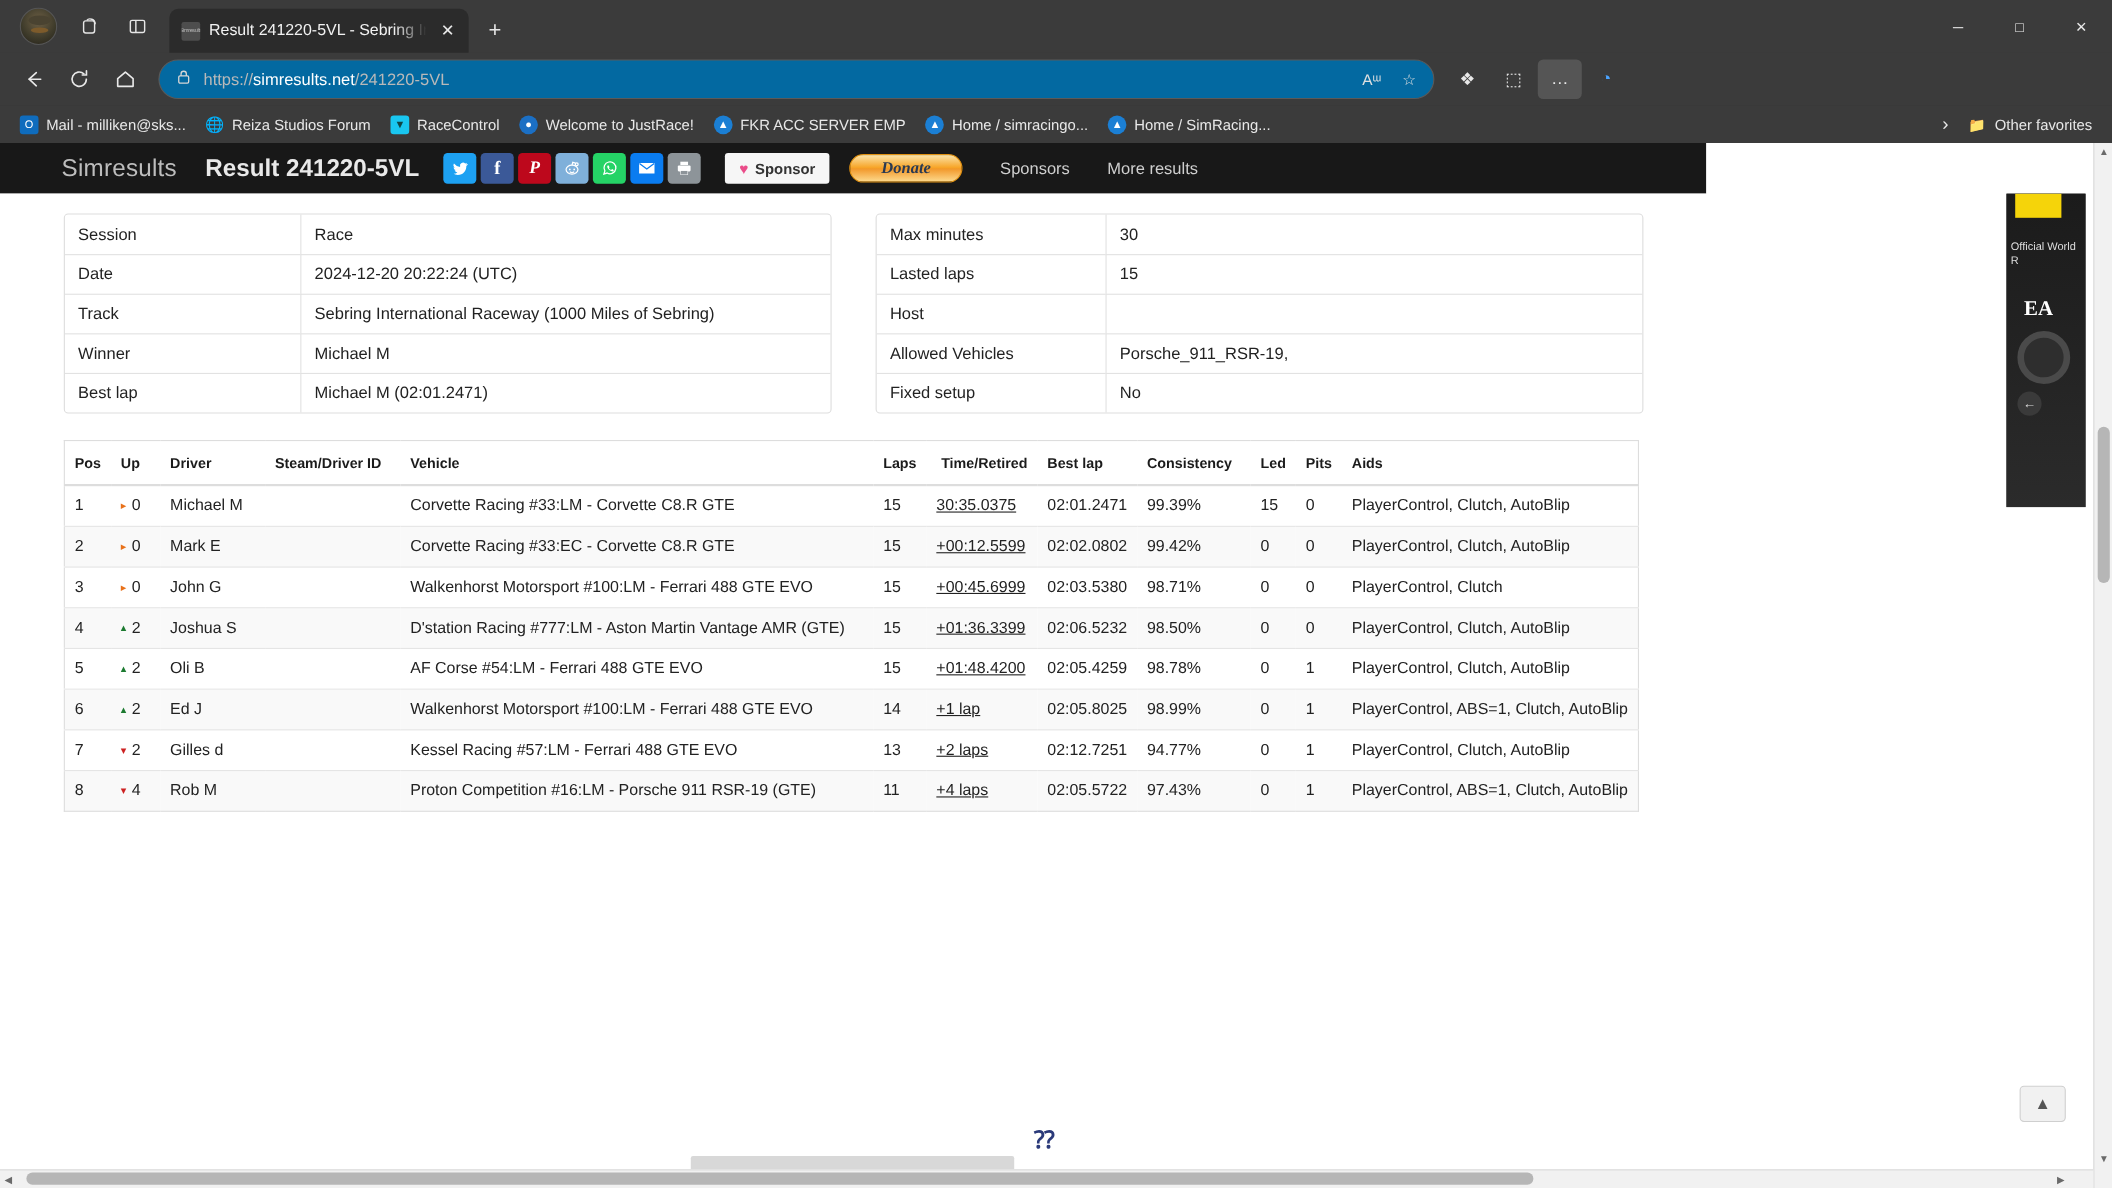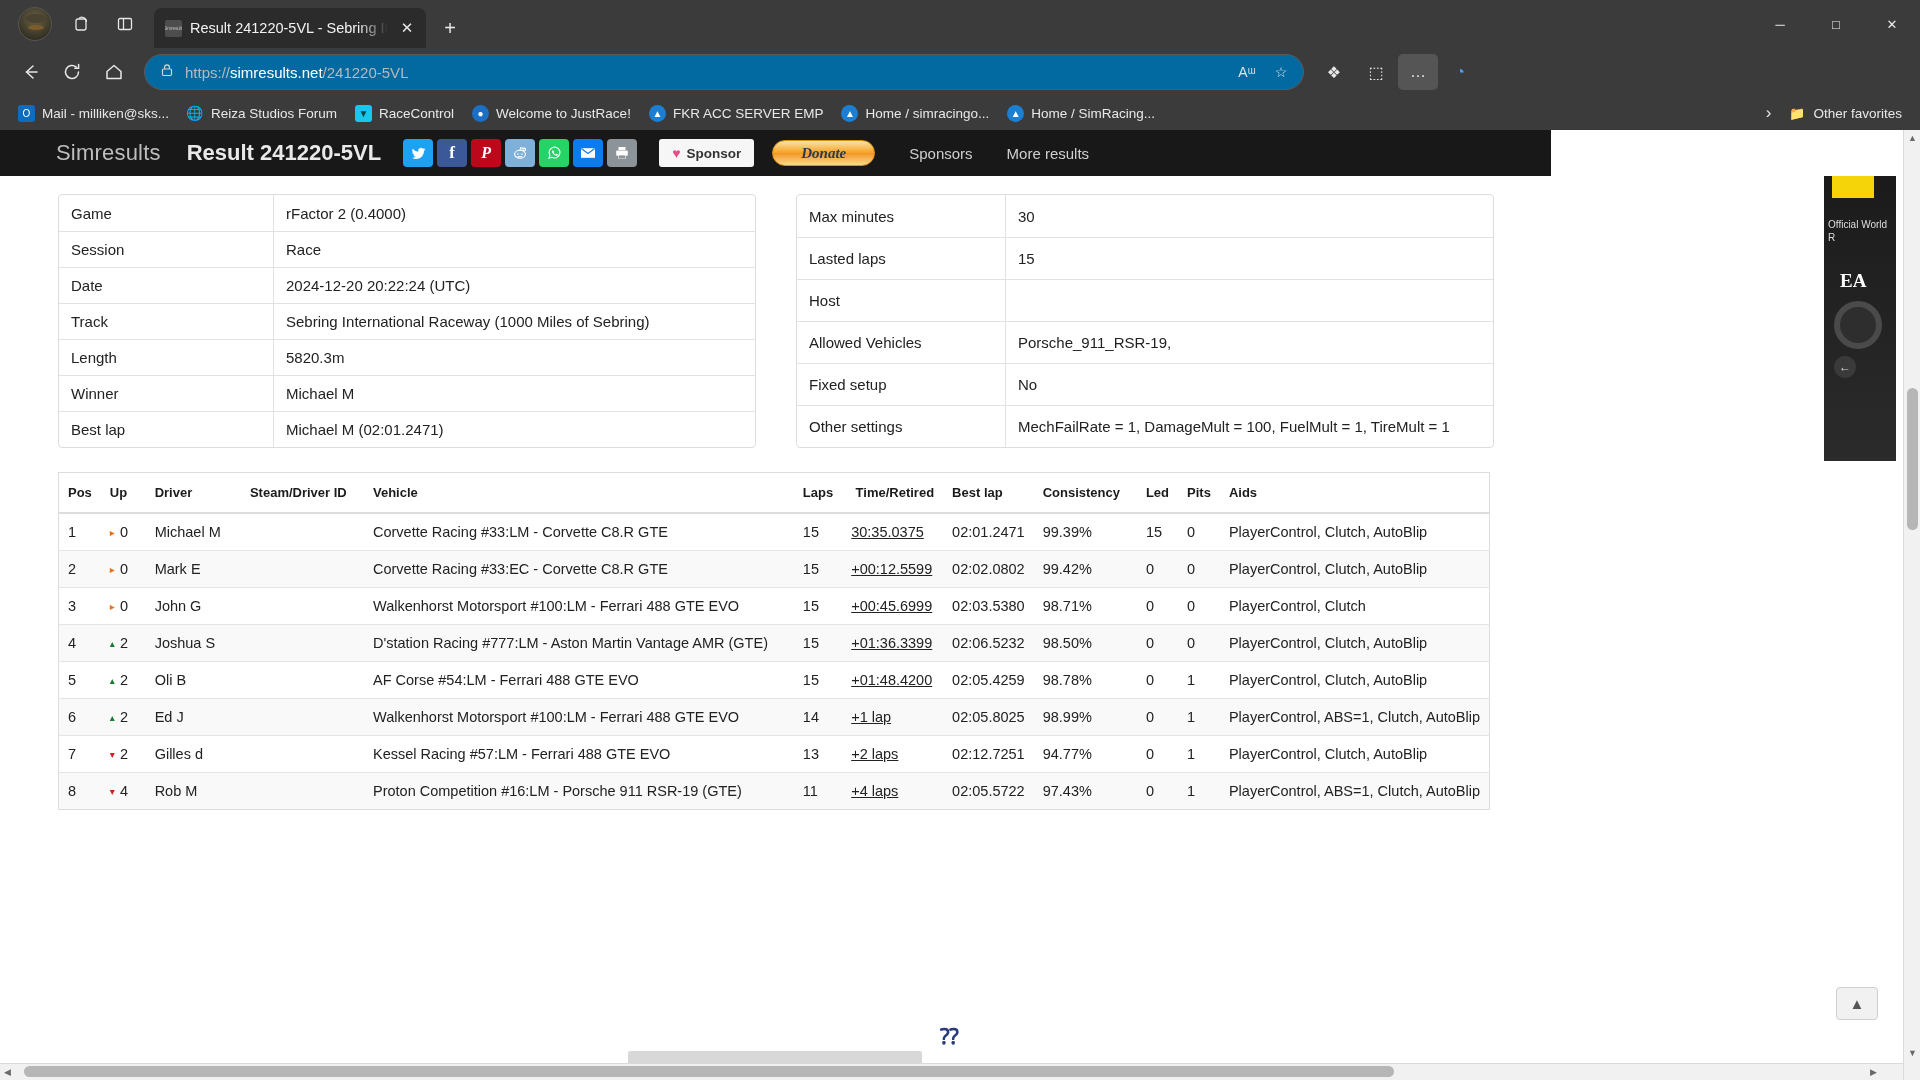--- a/index.html
+++ b/index.html
@@ -349,40 +349,32 @@
         <div class="ad-arrow">←</div>
       </div>
     </div>
 
     <div class="page-body">
 
       <div class="info-wrap">
         <table class="info-table left">
           <tbody>
             <tr>
-                <td class="k">Game</td>
-                <td class="v">rFactor 2 (0.4000)</td>
-              </tr>
-            <tr>
                 <td class="k">Session</td>
                 <td class="v">Race</td>
               </tr>
             <tr>
                 <td class="k">Date</td>
                 <td class="v">2024-12-20 20:22:24 (UTC)</td>
               </tr>
             <tr>
                 <td class="k">Track</td>
                 <td class="v">Sebring International Raceway (1000 Miles of Sebring)</td>
               </tr>
             <tr>
-                <td class="k">Length</td>
-                <td class="v">5820.3m</td>
-              </tr>
-            <tr>
                 <td class="k">Winner</td>
                 <td class="v">Michael M</td>
               </tr>
             <tr>
                 <td class="k">Best lap</td>
                 <td class="v">Michael M (02:01.2471)</td>
               </tr>
           </tbody>
         </table>
 
@@ -400,24 +392,20 @@
                 <td class="k">Host</td>
                 <td class="v"></td>
               </tr>
             <tr>
                 <td class="k">Allowed Vehicles</td>
                 <td class="v">Porsche_911_RSR-19,</td>
               </tr>
             <tr>
                 <td class="k">Fixed setup</td>
                 <td class="v">No</td>
-              </tr>
-            <tr>
-                <td class="k">Other settings</td>
-                <td class="v">MechFailRate = 1, DamageMult = 100, FuelMult = 1, TireMult = 1</td>
               </tr>
           </tbody>
         </table>
       </div>
 
       <div class="results-wrap">
         <table class="res-table">
           <thead>
             <tr>
               <th class="c-pos">Pos</th>

